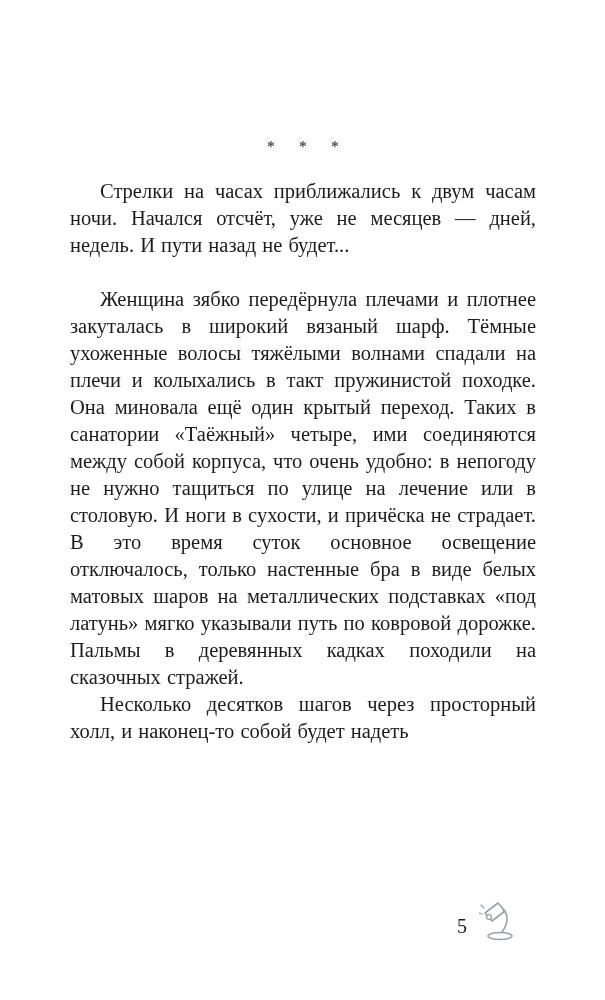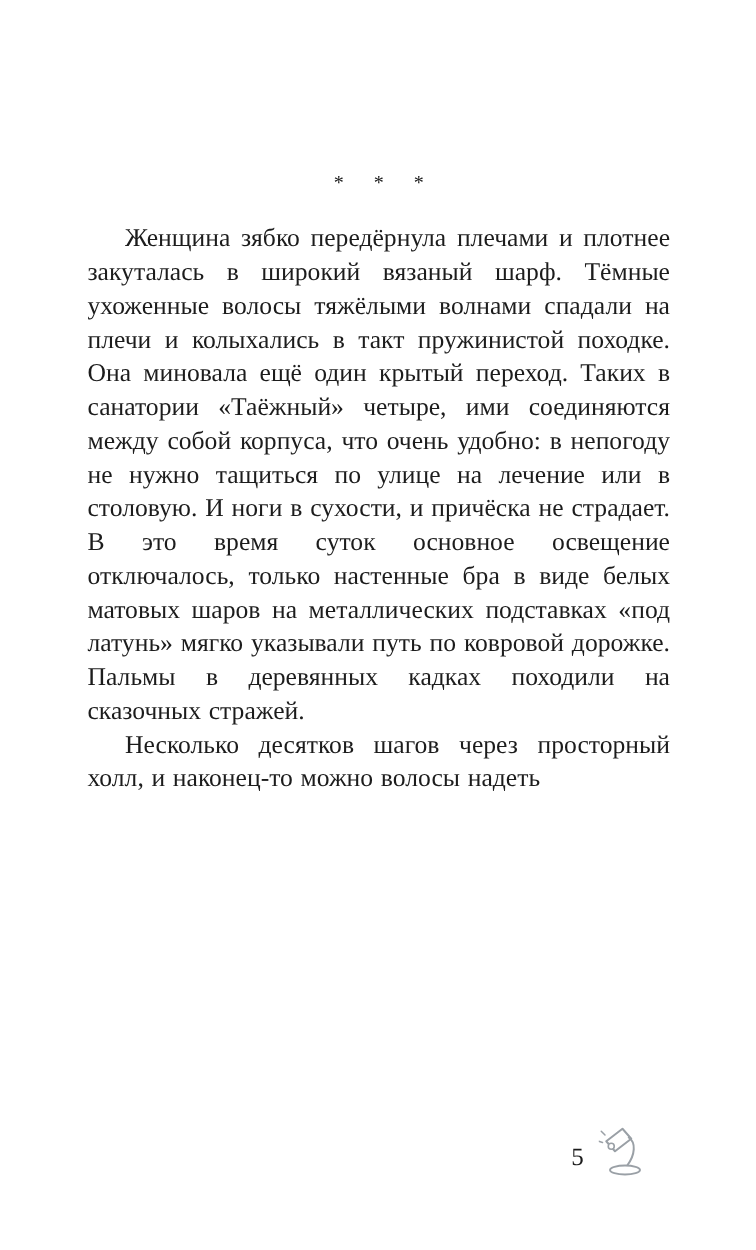--- a/index.html
+++ b/index.html
@@ -61,22 +61,23 @@
   }
 </style>
 </head>
 <body>
 
 <div class="page">
 
   <div class="separator">* * *</div>
 
   <div class="text-block">
+    <p class="after-gap">Стрелки на часах приближались к двум часам ночи. Начался отсчёт, уже не месяцев — дней, недель. И пути назад не будет...</p>
     <p>Женщина зябко передёрнула плечами и плотнее закуталась в широкий вязаный шарф. Тёмные ухоженные волосы тяжёлыми волнами спадали на плечи и колыхались в такт пружинистой походке. Она миновала ещё один крытый переход. Таких в санатории «Таёжный» четыре, ими соединяются между собой корпуса, что очень удобно: в непогоду не нужно тащиться по улице на лечение или в столовую. И ноги в сухости, и причёска не страдает. В это время суток основное освещение отключалось, только настенные бра в виде белых матовых шаров на металлических подставках «под латунь» мягко указывали путь по ковровой дорожке. Пальмы в деревянных кадках походили на сказочных стражей.</p>
-    <p>Несколько десятков шагов через просторный холл, и наконец-то можно волосы надеть</p>
+    <p>Несколько десятков шагов через просторный холл, и наконец-то собой будет надеть</p>
   </div>
 
 </div>
 
 <div class="footer">
   <span class="page-number">5</span>
   <svg class="lamp-icon" viewBox="0 0 38 46" fill="none" xmlns="http://www.w3.org/2000/svg">
 
     <path d="M6 17 L19 7 L26 15 L13 25 Z" stroke="#9aa0a6" stroke-width="1.6" fill="#ffffff" stroke-linejoin="round"></path>
 

